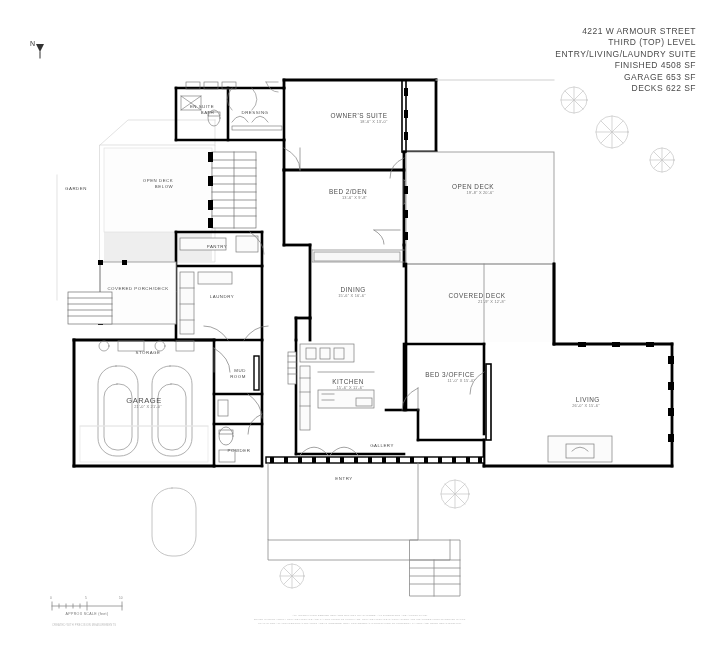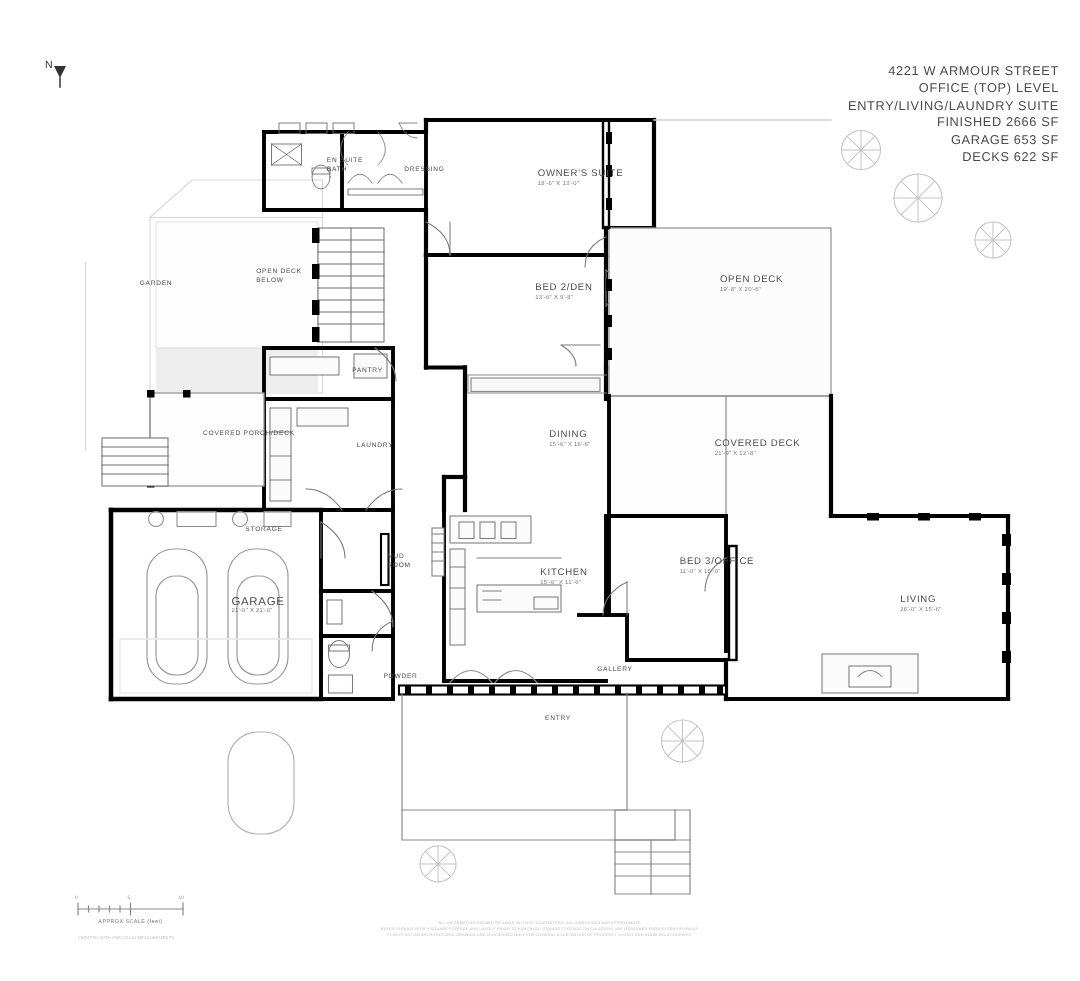--- a/index.html
+++ b/index.html
@@ -1,23 +1,23 @@
 <!DOCTYPE html>
 <html><head>
 <meta charset="utf-8">
 <style>
   html,body{margin:0;padding:0;background:#ffffff;}
   body{width:720px;height:654px;position:relative;overflow:hidden;
        font-family:"Liberation Sans","DejaVu Sans",sans-serif;color:#444;}
   #plan{position:absolute;left:0;top:0;width:720px;height:654px;}
-  .hdr{position:absolute;right:14px;top:26px;text-align:right;
-       font-size:8.5px;letter-spacing:.45px;color:#4a4a4a;line-height:11.4px;margin-top:16px;}
+  .hdr{position:absolute;right:24px;top:26px;text-align:right;
+       font-size:8.5px;letter-spacing:.45px;color:#4a4a4a;line-height:11.4px;}
   .hdr div{white-space:nowrap;}
-  .rm{position:absolute;text-align:left;color:#4d4d4d;
-      letter-spacing:.5px;line-height:1.25;pointer-events:none;margin-left:28px;}
+  .rm{position:absolute;text-align:right;color:#4d4d4d;
+      letter-spacing:.5px;line-height:1.25;pointer-events:none;}
   .rm .nm{font-size:6.4px;white-space:nowrap;}
   .rm .dm{font-size:3.9px;white-space:nowrap;color:#777;letter-spacing:.2px;}
   .rm.big .nm{font-size:7.6px;}
   .rm.xs .nm{font-size:4.4px;}
   .ctr{transform:translate(-50%,0);}
   .scalelbl{position:absolute;font-size:3.6px;letter-spacing:.3px;
             color:#777;text-align:center;width:140px;}
   .disc{position:absolute;left:0;right:0;text-align:center;color:#b9b9b9;
         font-size:2.5px;line-height:3.4px;letter-spacing:.15px;}
   .ncomp{position:absolute;left:30px;top:40px;font-size:7px;color:#333;letter-spacing:.5px;}
@@ -354,23 +354,23 @@
       <path d="M40,52 L40,58" stroke="#333" stroke-width="1"></path>
     </g>
 
   </g>
 </svg>
 
 <div class="ncomp">N</div>
 
 <div class="hdr">
   <div>4221 W ARMOUR STREET</div>
-  <div>OFFICE (TOP) LEVEL</div>
+  <div>THIRD (TOP) LEVEL</div>
   <div>ENTRY/LIVING/LAUNDRY SUITE</div>
-  <div>FINISHED 2666  SF</div>
+  <div>FINISHED 4508  SF</div>
   <div>GARAGE 653 SF</div>
   <div>DECKS 622 SF</div>
 </div>
 
 <div class="rm ctr" style="left:359px;top:112px;">
   <div class="nm">OWNER'S SUITE</div>
   <div class="dm">18'-6" X 13'-0"</div>
 </div>
 
 <div class="rm xs ctr" style="left:202px;top:104px;">

